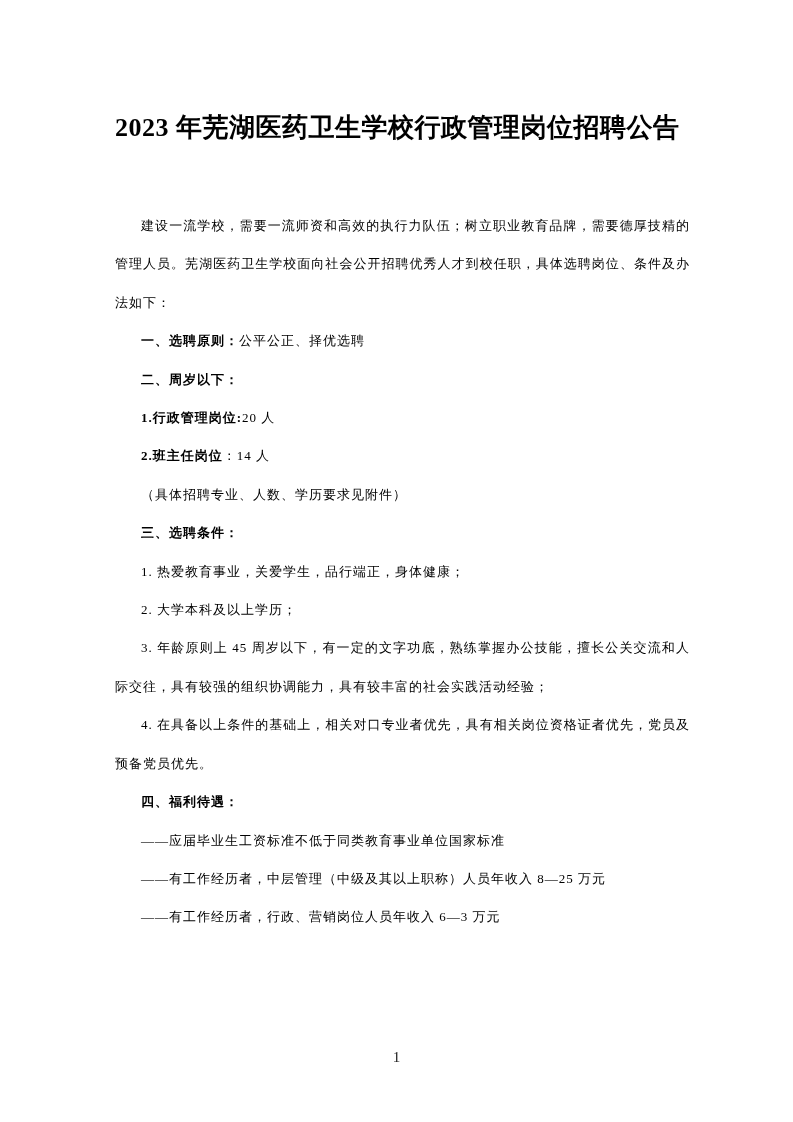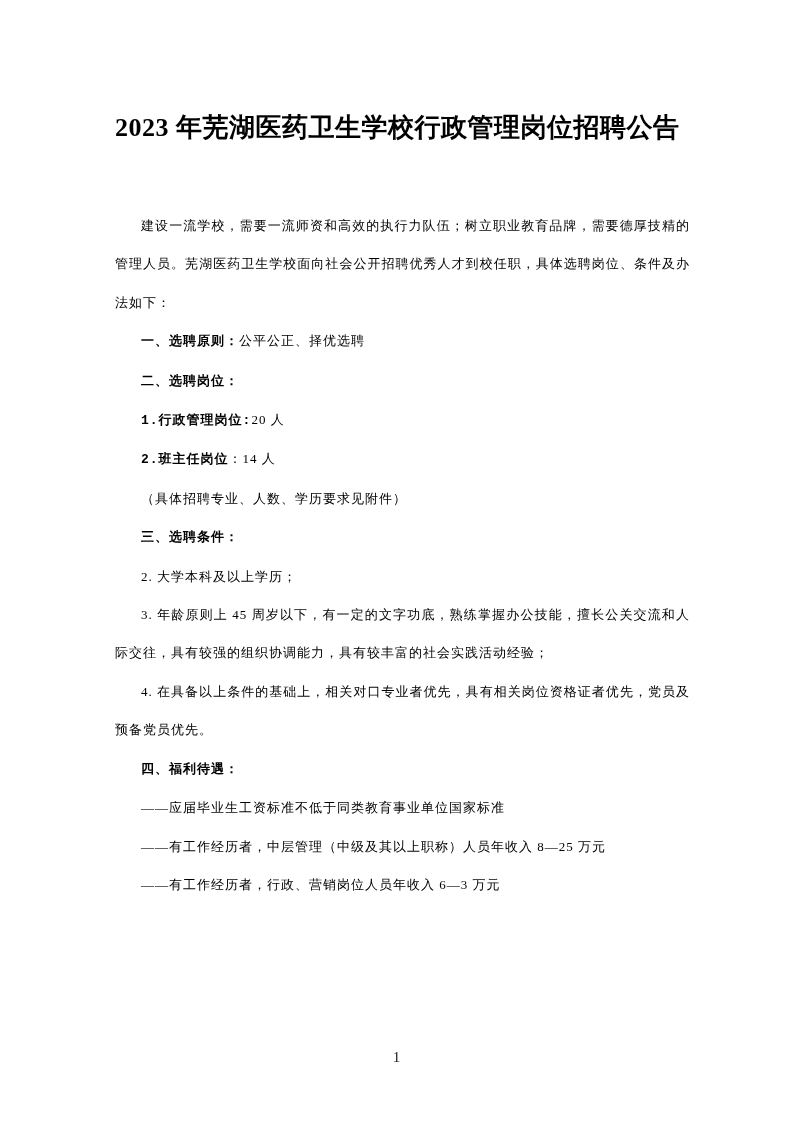--- a/index.html
+++ b/index.html
@@ -37,21 +37,21 @@
     text-align: justify;
   }
   .doc-body p {
     margin: 0;
   }
   .doc-body p.indent {
     text-indent: 2em;
   }
   .doc-body .b {
     font-weight: 700;
-    font-family: Liberation Mono, monospace;
+    font-family: Liberation Serif, serif;
   }
   .page-footer {
     position: absolute;
     left: 0;
     right: 0;
     bottom: 60px;
     text-align: center;
     font-size: 15px;
     line-height: 18px;
     color: #222222;
@@ -59,25 +59,26 @@
 </style>
 </head>
 <body>
 
 <div class="page">
   <h1 class="doc-title">2023 年芜湖医药卫生学校行政管理岗位招聘公告</h1>
 
   <div class="doc-body">
       <p class="indent"><span>建设一流学校，需要一流师资和高效的执行力队伍；树立职业教育品牌，需要德厚技精的管理人员。芜湖医药卫生学校面向社会公开招聘优秀人才到校任职，具体选聘岗位、条件及办法如下：</span></p>
       <p class="indent"><span class="b">一、选聘原则：</span><span>公平公正、择优选聘</span></p>
-      <p class="indent"><span class="b">二、选聘岗位：</span></p>
+      <p class="indent"><span class="b">二、周岁以下：</span></p>
       <p class="indent"><span class="b">1.行政管理岗位:</span><span>20 人</span></p>
       <p class="indent"><span class="b">2.班主任岗位</span><span>：14 人</span></p>
       <p class="indent"><span>（具体招聘专业、人数、学历要求见附件）</span></p>
       <p class="indent"><span class="b">三、选聘条件：</span></p>
+      <p class="indent"><span>1. 热爱教育事业，关爱学生，品行端正，身体健康；</span></p>
       <p class="indent"><span>2. 大学本科及以上学历；</span></p>
       <p class="indent"><span>3. 年龄原则上 45 周岁以下，有一定的文字功底，熟练掌握办公技能，擅长公关交流和人际交往，具有较强的组织协调能力，具有较丰富的社会实践活动经验；</span></p>
       <p class="indent"><span>4. 在具备以上条件的基础上，相关对口专业者优先，具有相关岗位资格证者优先，党员及预备党员优先。</span></p>
       <p class="indent"><span class="b">四、福利待遇：</span></p>
       <p class="indent"><span>——应届毕业生工资标准不低于同类教育事业单位国家标准</span></p>
       <p class="indent"><span>——有工作经历者，中层管理（中级及其以上职称）人员年收入 8—25 万元</span></p>
       <p class="indent"><span>——有工作经历者，行政、营销岗位人员年收入 6—3 万元</span></p>
     </div>
 
   <div class="page-footer">

